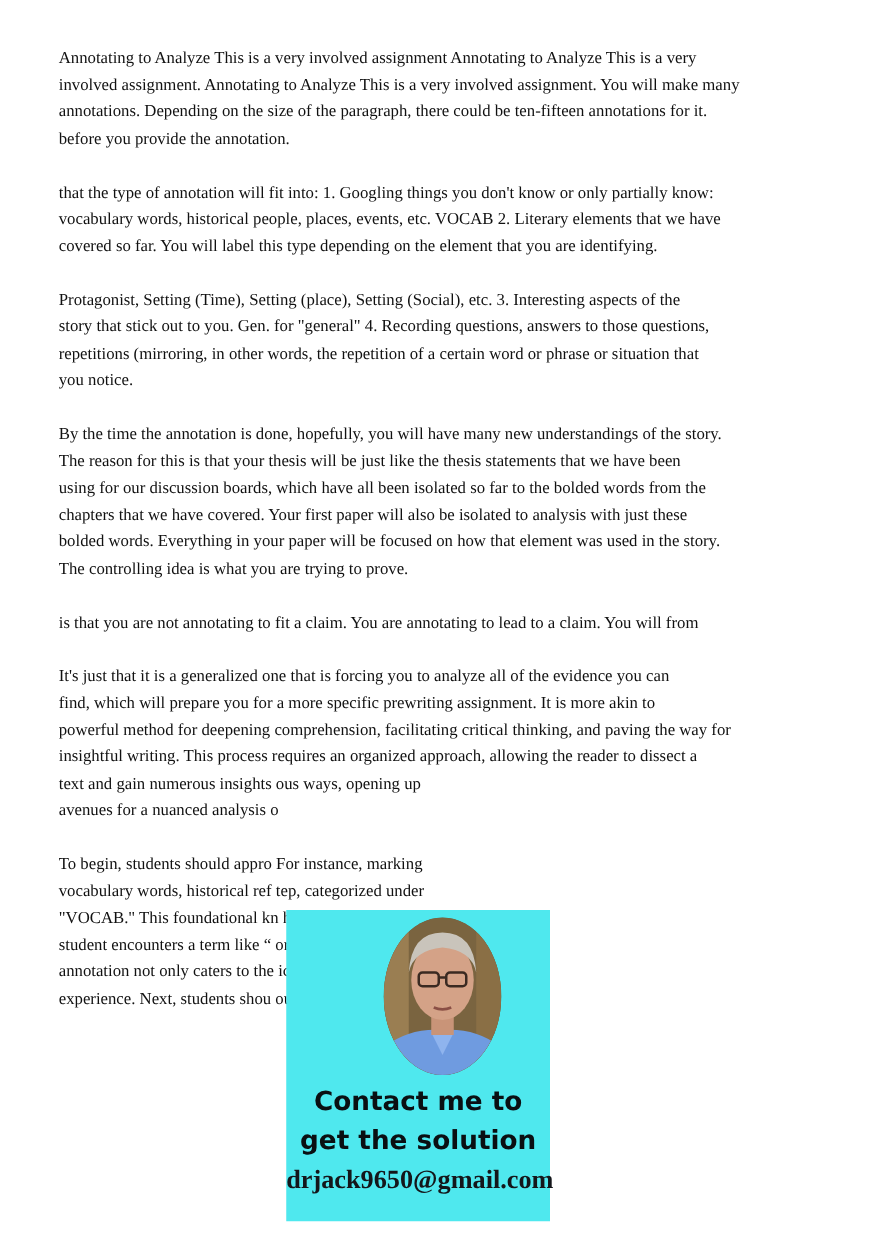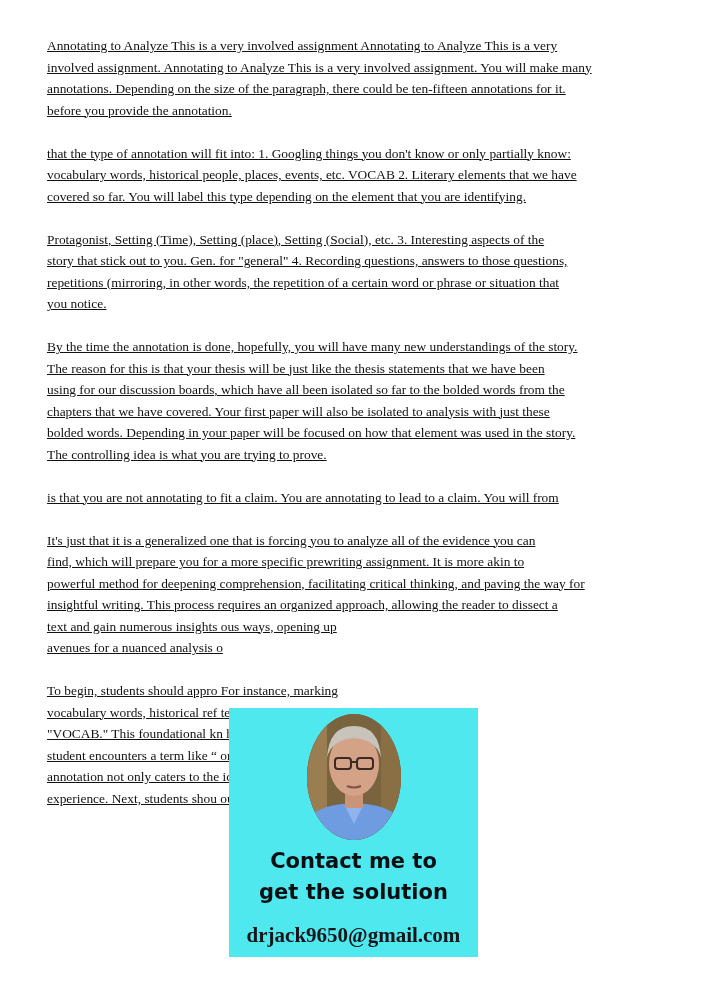--- a/index.html
+++ b/index.html
@@ -8,24 +8,24 @@
       font-family: "Liberation Serif", "DejaVu Serif", serif;
       color: #111111;
     }
     .page { position: absolute; left: 47px; top: 35px; width: 600px; }
     .para {
       margin: 0 0 21.5px 0;
       font-size: 13.4px;
       line-height: 21.5px;
       white-space: normal;
     }
-    .line { display: block; white-space: nowrap; text-decoration: underline; }
+    .line { display: block; white-space: nowrap; }
     .promo {
-      position: absolute; left: 229px; top: 708px;
-      width: 249px; height: 249px;
+      position: absolute; left: 229px; top: 728px;
+      width: 211px; height: 249px;
       background: #4fe8ee;
     }
     .avatar {
       position: absolute; left: 78px; top: 6px;
       width: 94px; height: 126px;
       border-radius: 50%;
       overflow: hidden;
       background: #6b5a3a;
     }
     .avatar svg { display: block; }
@@ -38,21 +38,20 @@
       line-height: 31px;
       color: #0a0f12;
     }
     .promo-email {
       position: absolute; left: 0; right: 0; top: 203px;
       text-align: center;
       font-family: "Liberation Serif", "DejaVu Serif", serif;
       font-weight: bold;
       font-size: 21px;
       color: #14161a;
-      margin-top: 12px;
     }
   </style>
 </head>
 <body>
 
 <div class="page">
   <p class="para">
     <span class="line">Annotating to Analyze This is a very involved assignment Annotating to Analyze This is a very</span>
     <span class="line">involved assignment. Annotating to Analyze This is a very involved assignment. You will make many</span>
     <span class="line">annotations. Depending on the size of the paragraph, there could be ten-fifteen annotations for it.</span>
@@ -67,21 +66,21 @@
     <span class="line">Protagonist, Setting (Time), Setting (place), Setting (Social), etc. 3. Interesting aspects of the</span>
     <span class="line">story that stick out to you. Gen. for "general" 4. Recording questions, answers to those questions,</span>
     <span class="line">repetitions (mirroring, in other words, the repetition of a certain word or phrase or situation that</span>
     <span class="line">you notice.</span>
   </p>
   <p class="para">
     <span class="line">By the time the annotation is done, hopefully, you will have many new understandings of the story.</span>
     <span class="line">The reason for this is that your thesis will be just like the thesis statements that we have been</span>
     <span class="line">using for our discussion boards, which have all been isolated so far to the bolded words from the</span>
     <span class="line">chapters that we have covered. Your first paper will also be isolated to analysis with just these</span>
-    <span class="line">bolded words. Depending in your paper will be focused on how that element was used in the story.</span>
+    <span class="line">bolded words. Everything in your paper will be focused on how that element was used in the story.</span>
     <span class="line">The controlling idea is what you are trying to prove.</span>
   </p>
   <p class="para">
     <span class="line">is that you are not annotating to fit a claim. You are annotating to lead to a claim. You will from</span>
   </p>
   <p class="para">
     <span class="line">It's just that it is a generalized one that is forcing you to analyze all of the evidence you can</span>
     <span class="line">find, which will prepare you for a more specific prewriting assignment. It is more akin to</span>
     <span class="line">powerful method for deepening comprehension, facilitating critical thinking, and paving the way for</span>
     <span class="line">insightful writing. This process requires an organized approach, allowing the reader to dissect a</span>

